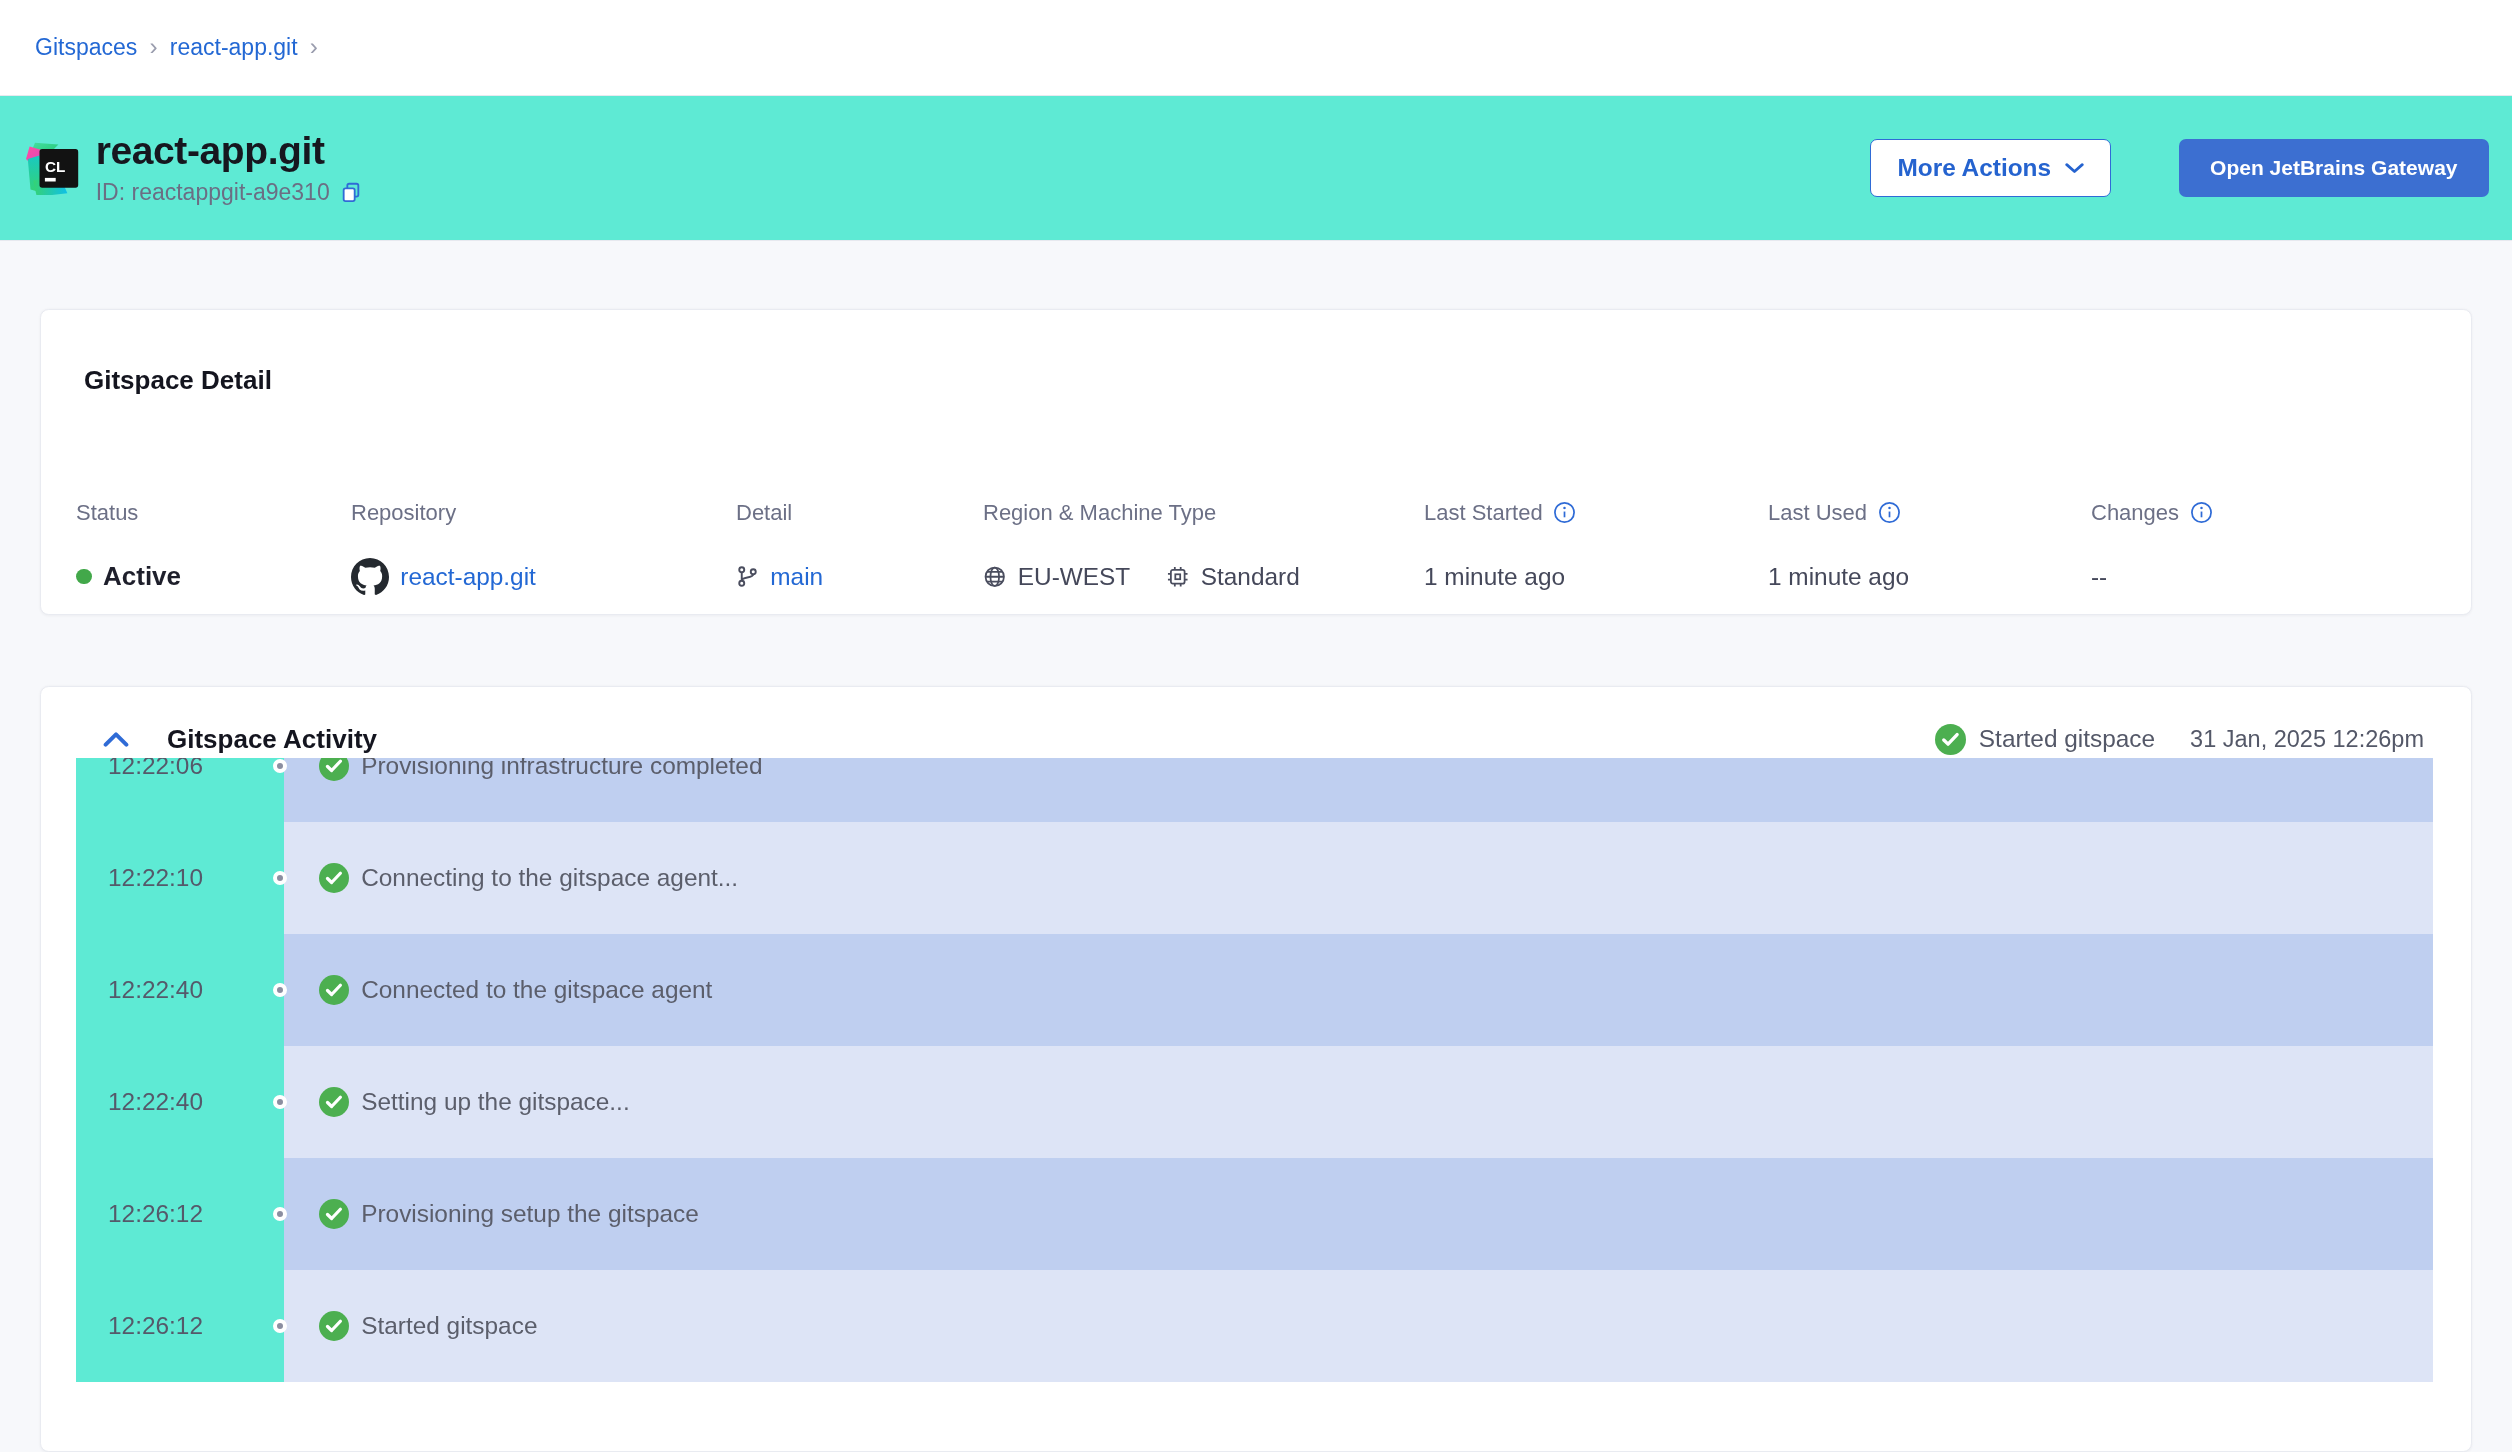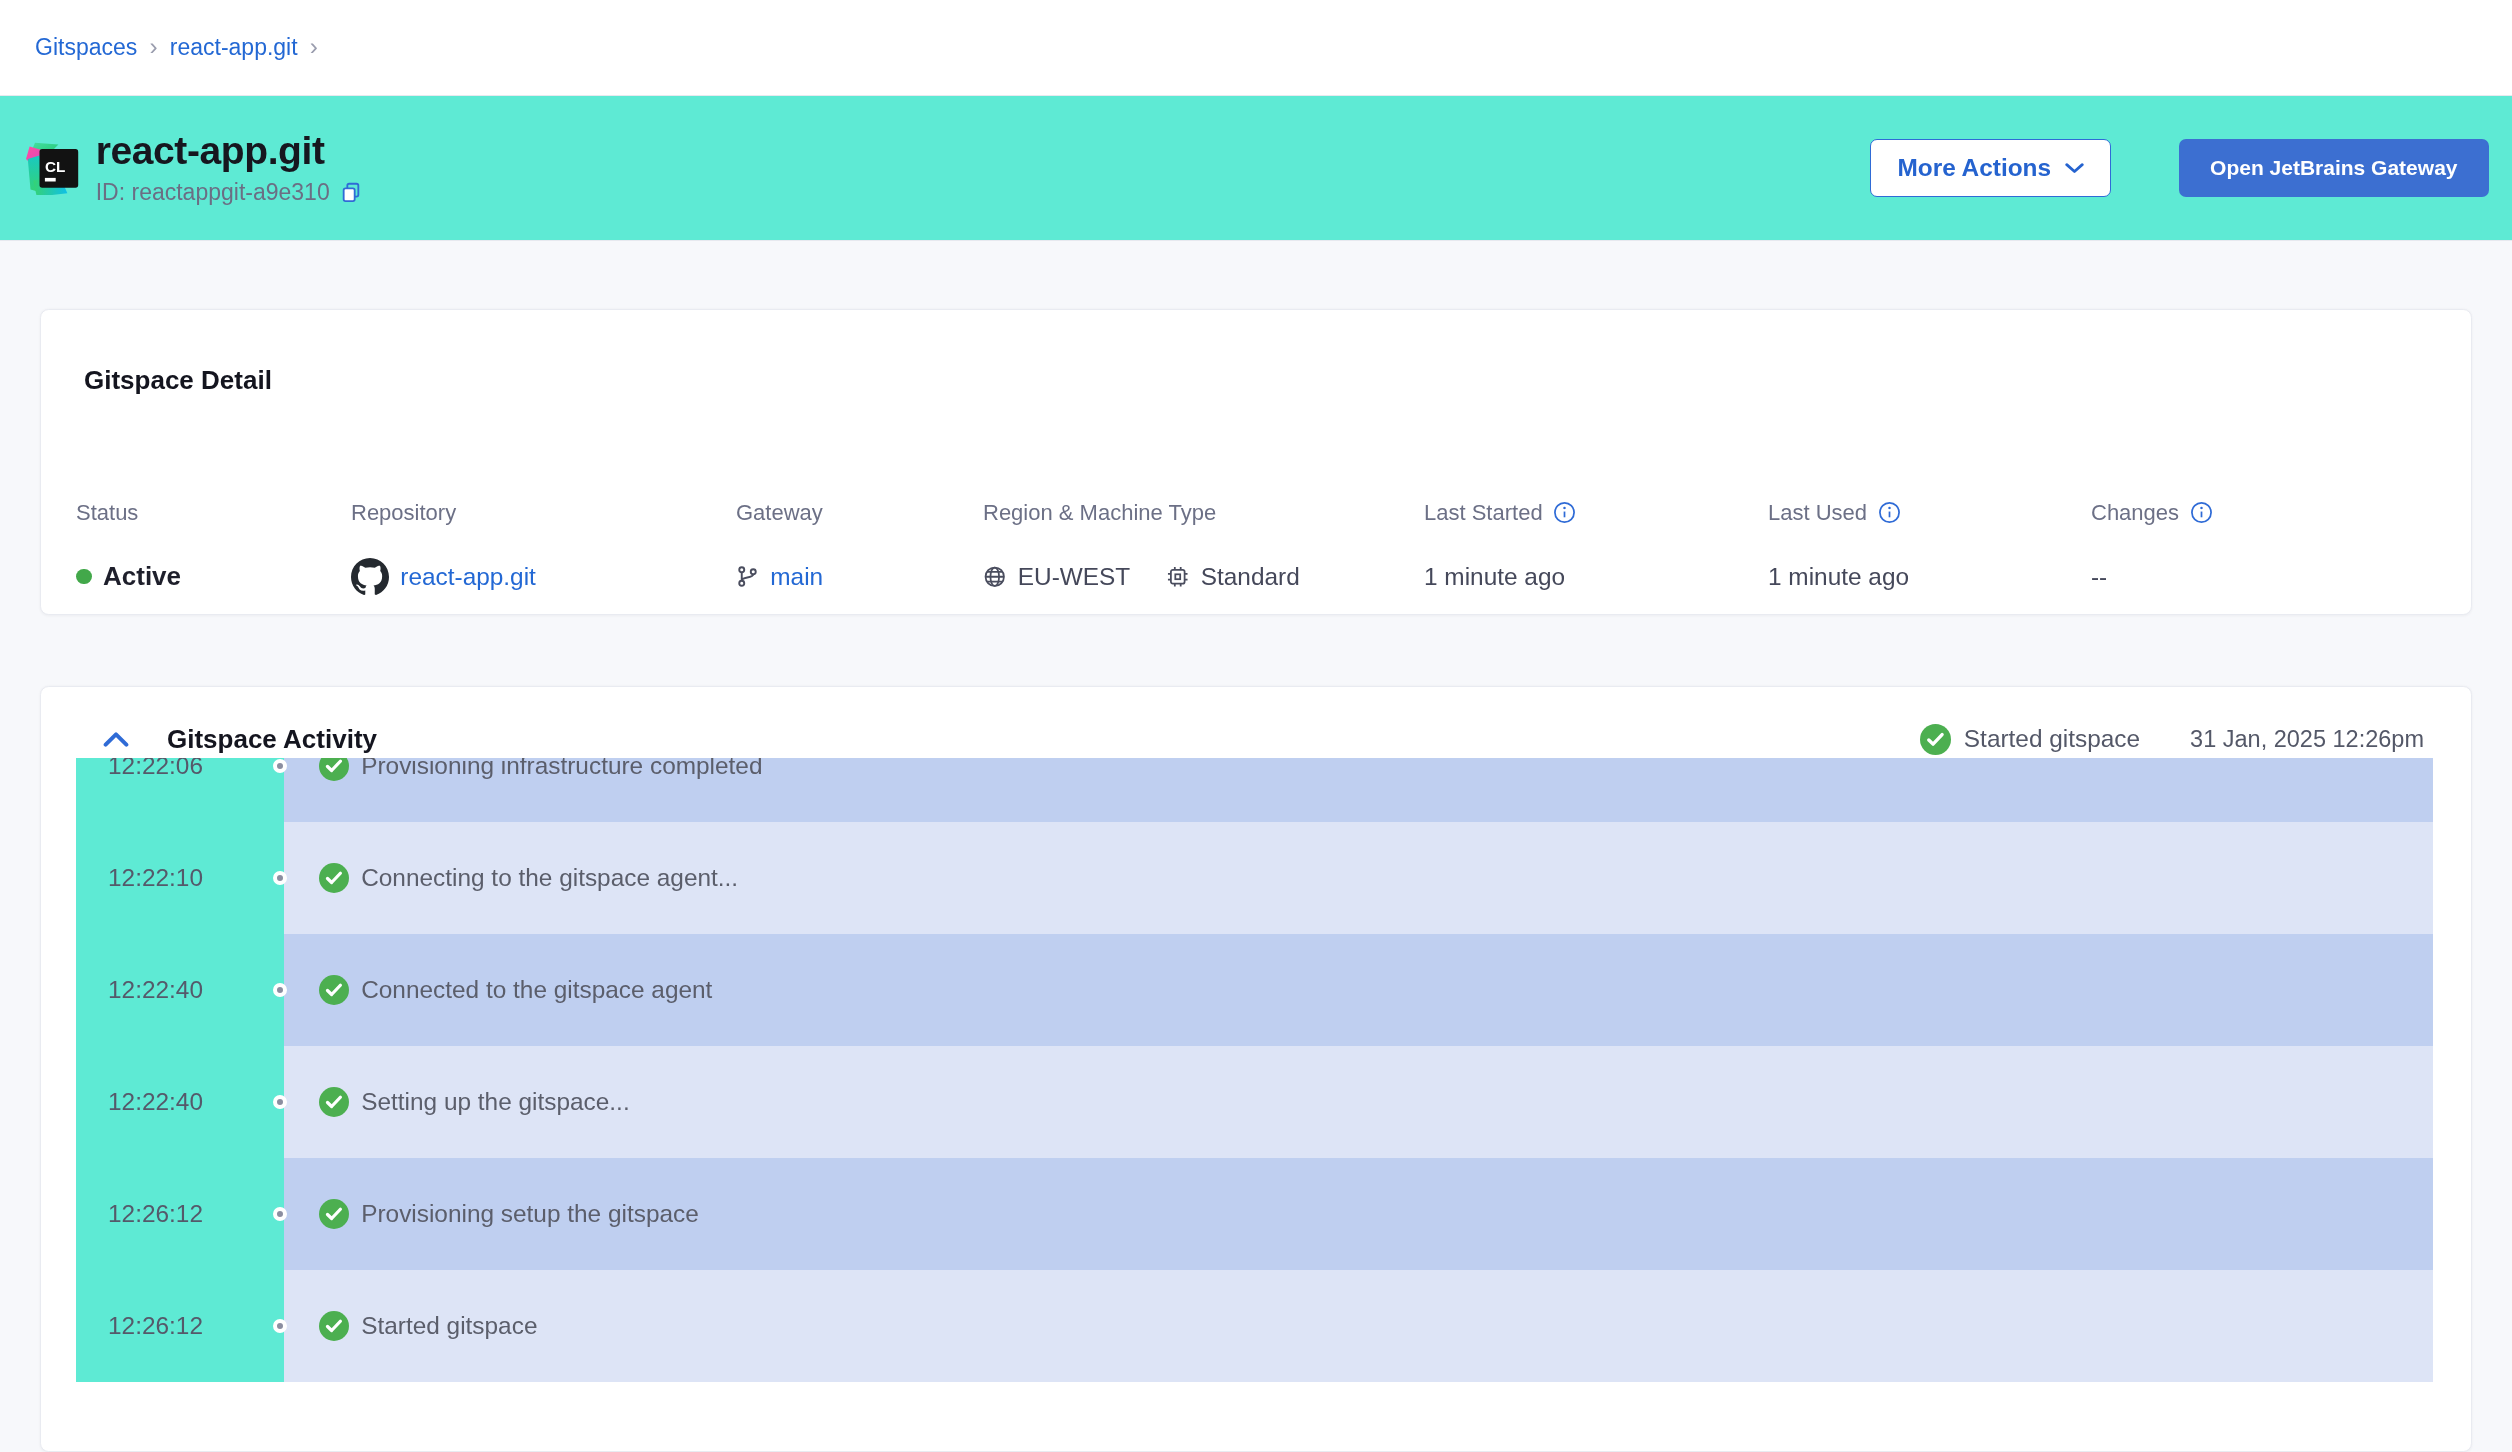--- a/index.html
+++ b/index.html
@@ -72,21 +72,21 @@
   a.link { color:#2368d4; text-decoration:none; cursor:pointer; }
   .machine-pair { margin-left:24.4px; display:flex; align-items:center; gap:11.3px; }
   .info-icon { display:inline-flex; cursor:pointer; }
 
   
   .activity-card { padding:0 0 66px; }
   .activity-header { display:flex; align-items:center; padding:33px 47px 0 62px; height:71px; }
   .collapse { display:flex; cursor:pointer; }
   .activity-header h2 { margin-left:38px; }
   .status-group { margin-left:auto; display:flex; align-items:center; gap:13px; font-size:24.4px; color:#545868; }
-  .hdr-date { margin-left:50px; font-size:23.5px; color:#545868; }
+  .hdr-date { margin-left:35px; font-size:23.5px; color:#545868; }
 
   .log-viewport { margin:0 38px 0 35px; height:627px; overflow:hidden; }
   .log-row { display:flex; height:112px; }
   .log-row.first { margin-top:-48px; }
   .ts {
     width:208px; flex:none; background:#5eead4;
     display:flex; align-items:center; justify-content:center;
     padding-right:49px; font-size:24.4px; color:#55596a;
   }
   .content { flex:1; position:relative; display:flex; align-items:center; padding-left:35px; gap:12.2px; }
@@ -182,21 +182,21 @@
           <span class="label">Repository</span>
           <span class="value">
             <svg width="38" height="38" viewBox="0 0 16 16" fill="#24292f">
               <path d="M8 0C3.58 0 0 3.58 0 8c0 3.54 2.29 6.53 5.47 7.59.4.07.55-.17.55-.38 0-.19-.01-.82-.01-1.49-2.01.37-2.53-.49-2.69-.94-.09-.23-.48-.94-.82-1.13-.28-.15-.68-.52-.01-.53.63-.01 1.08.58 1.23.82.72 1.21 1.87.87 2.33.66.07-.52.28-.87.51-1.07-1.78-.2-3.64-.89-3.64-3.95 0-.87.31-1.59.82-2.15-.08-.2-.36-1.02.08-2.12 0 0 .67-.21 2.2.82.64-.18 1.32-.27 2-.27s1.36.09 2 .27c1.53-1.04 2.2-.82 2.2-.82.44 1.1.16 1.92.08 2.12.51.56.82 1.27.82 2.15 0 3.07-1.87 3.75-3.65 3.95.29.25.54.73.54 1.48 0 1.07-.01 1.93-.01 2.2 0 .21.15.46.55.38A8.01 8.01 0 0 0 16 8c0-4.42-3.58-8-8-8z"></path>
             </svg>
             <a class="link">react-app.git</a>
           </span>
         </div>
 
         <div class="field f-branch">
-          <span class="label">Gateway</span>
+          <span class="label">Detail</span>
           <span class="value">
             <svg width="23" height="23" viewBox="0 0 24 24" fill="none" stroke="#4a4d5e" stroke-width="2">
               <circle cx="6" cy="5" r="2.6"></circle>
                 <circle cx="6" cy="19" r="2.6"></circle>
                 <circle cx="18" cy="7" r="2.6"></circle>
               <path d="M6 7.6v8.8M18 9.6c0 4.4-12 2.4-12 6.4"></path>
             </svg>
             <a class="link">main</a>
           </span>
         </div>

